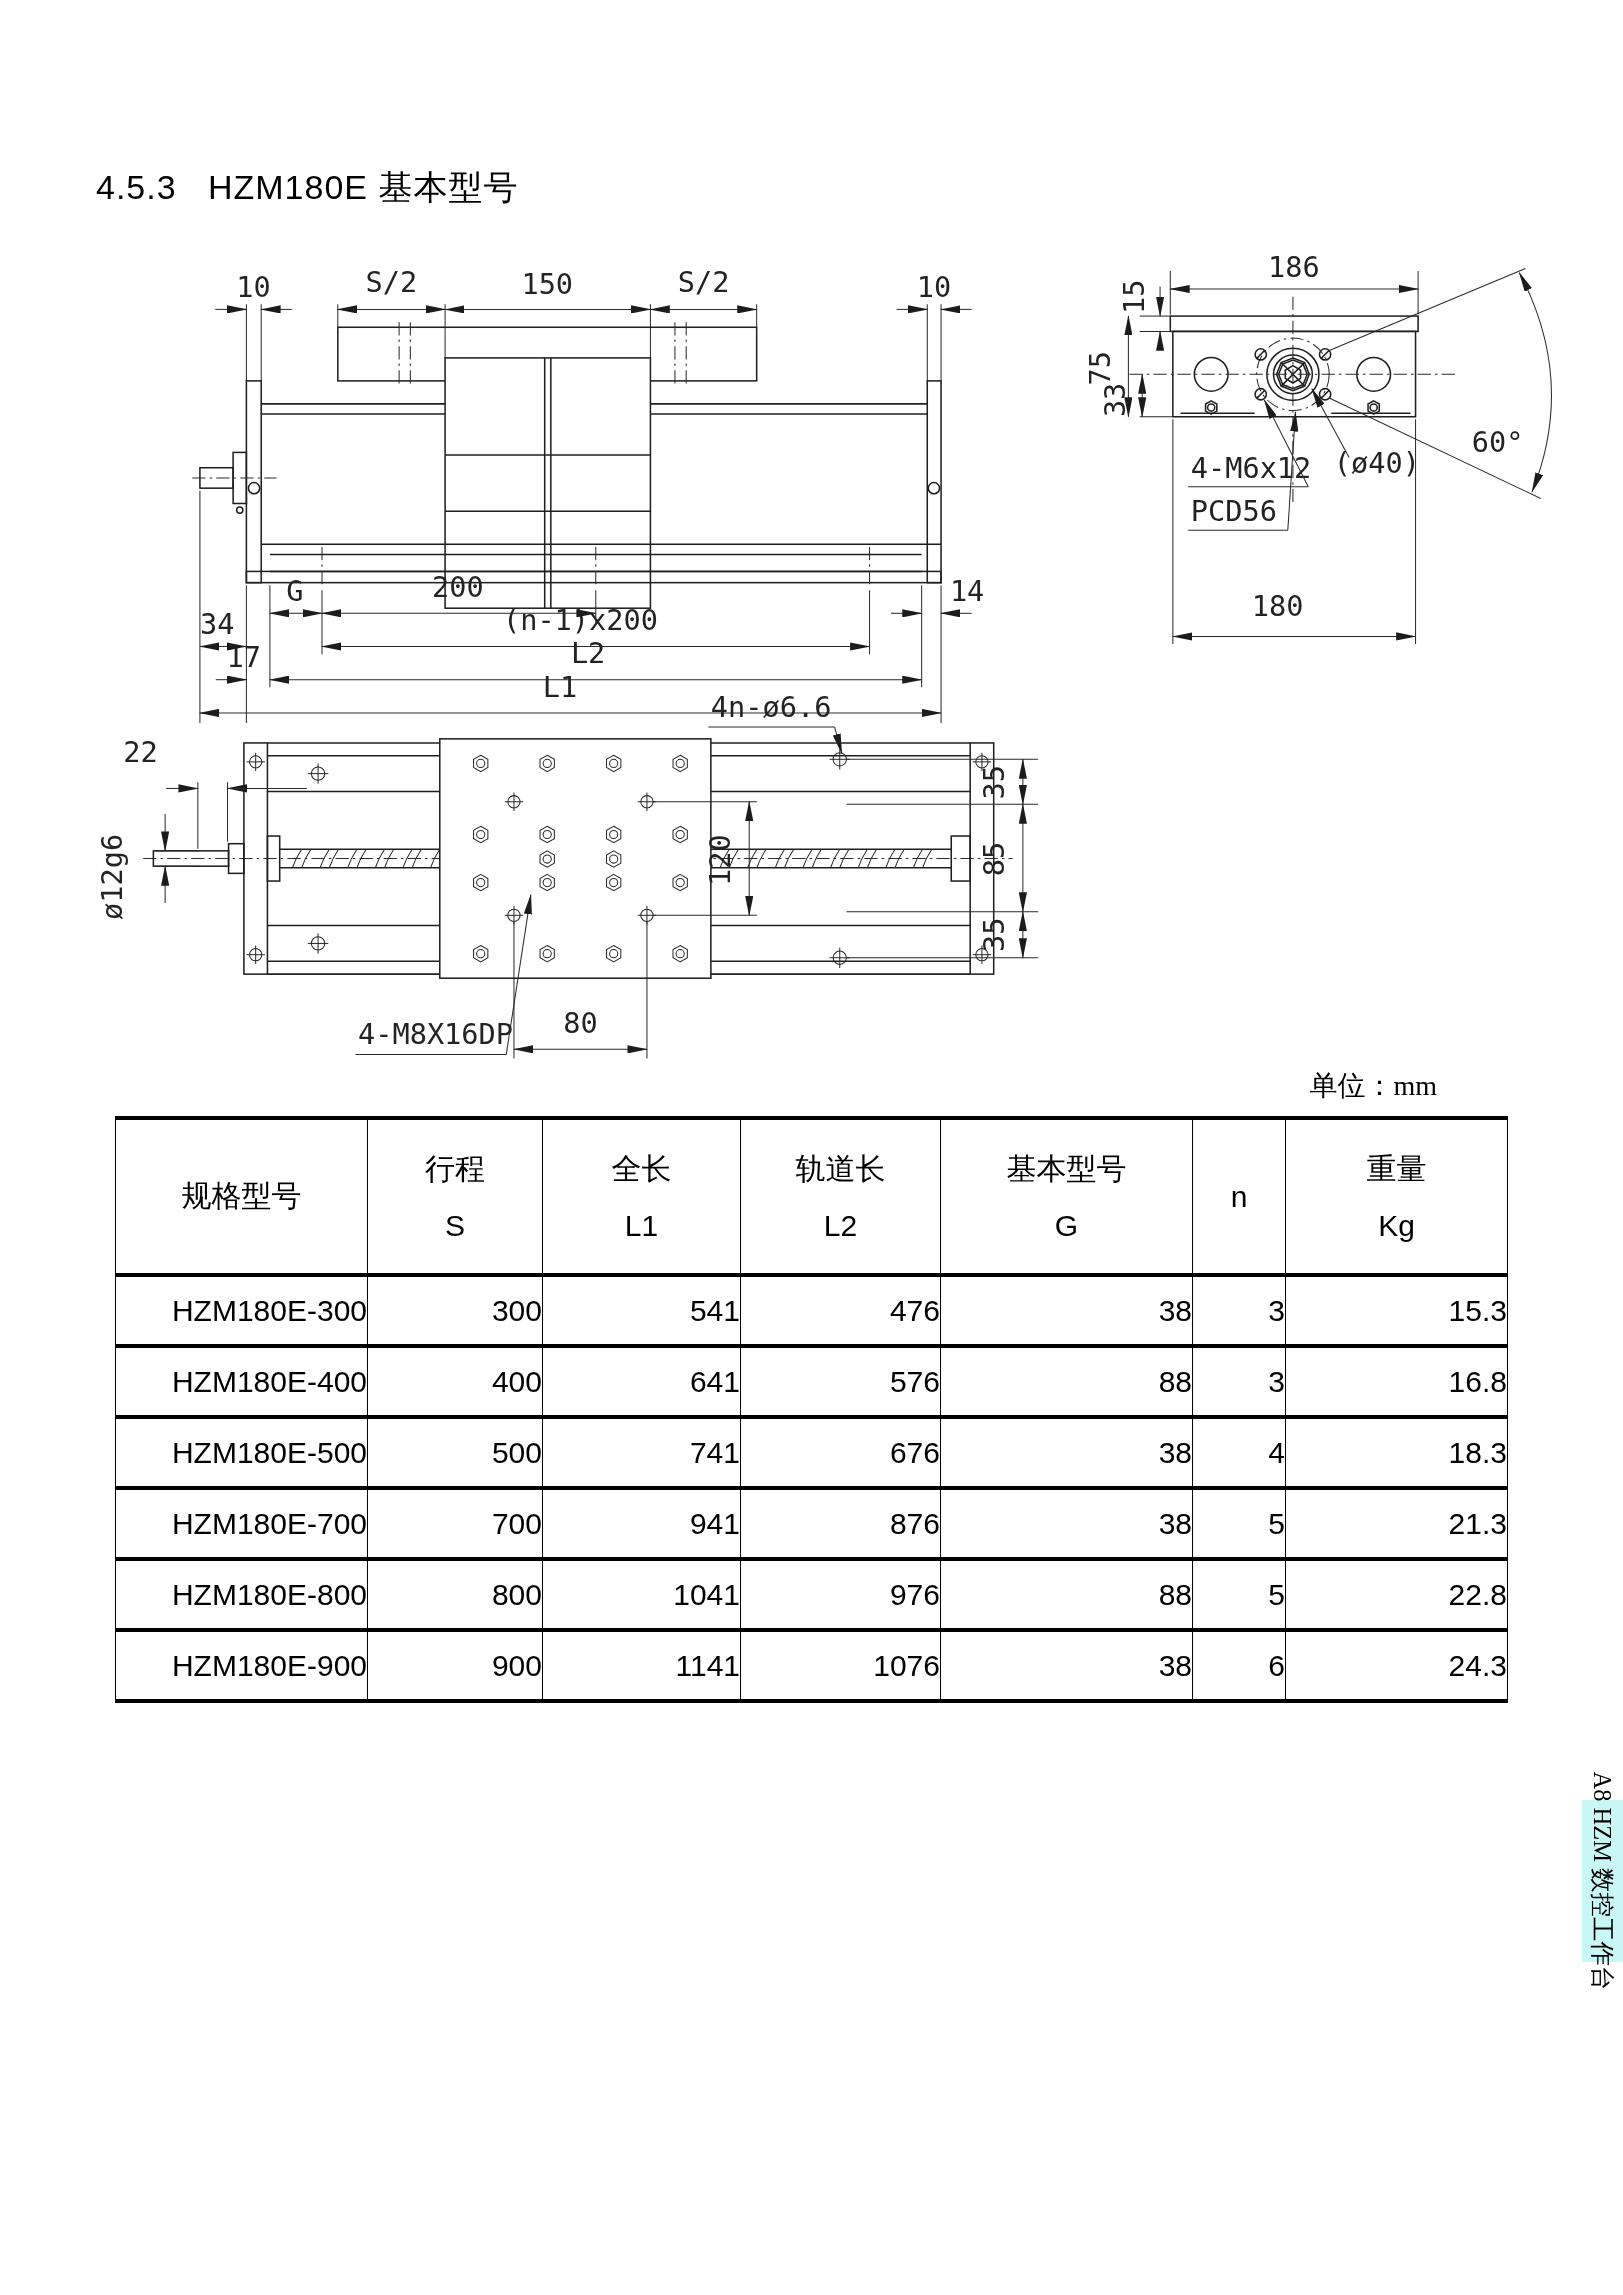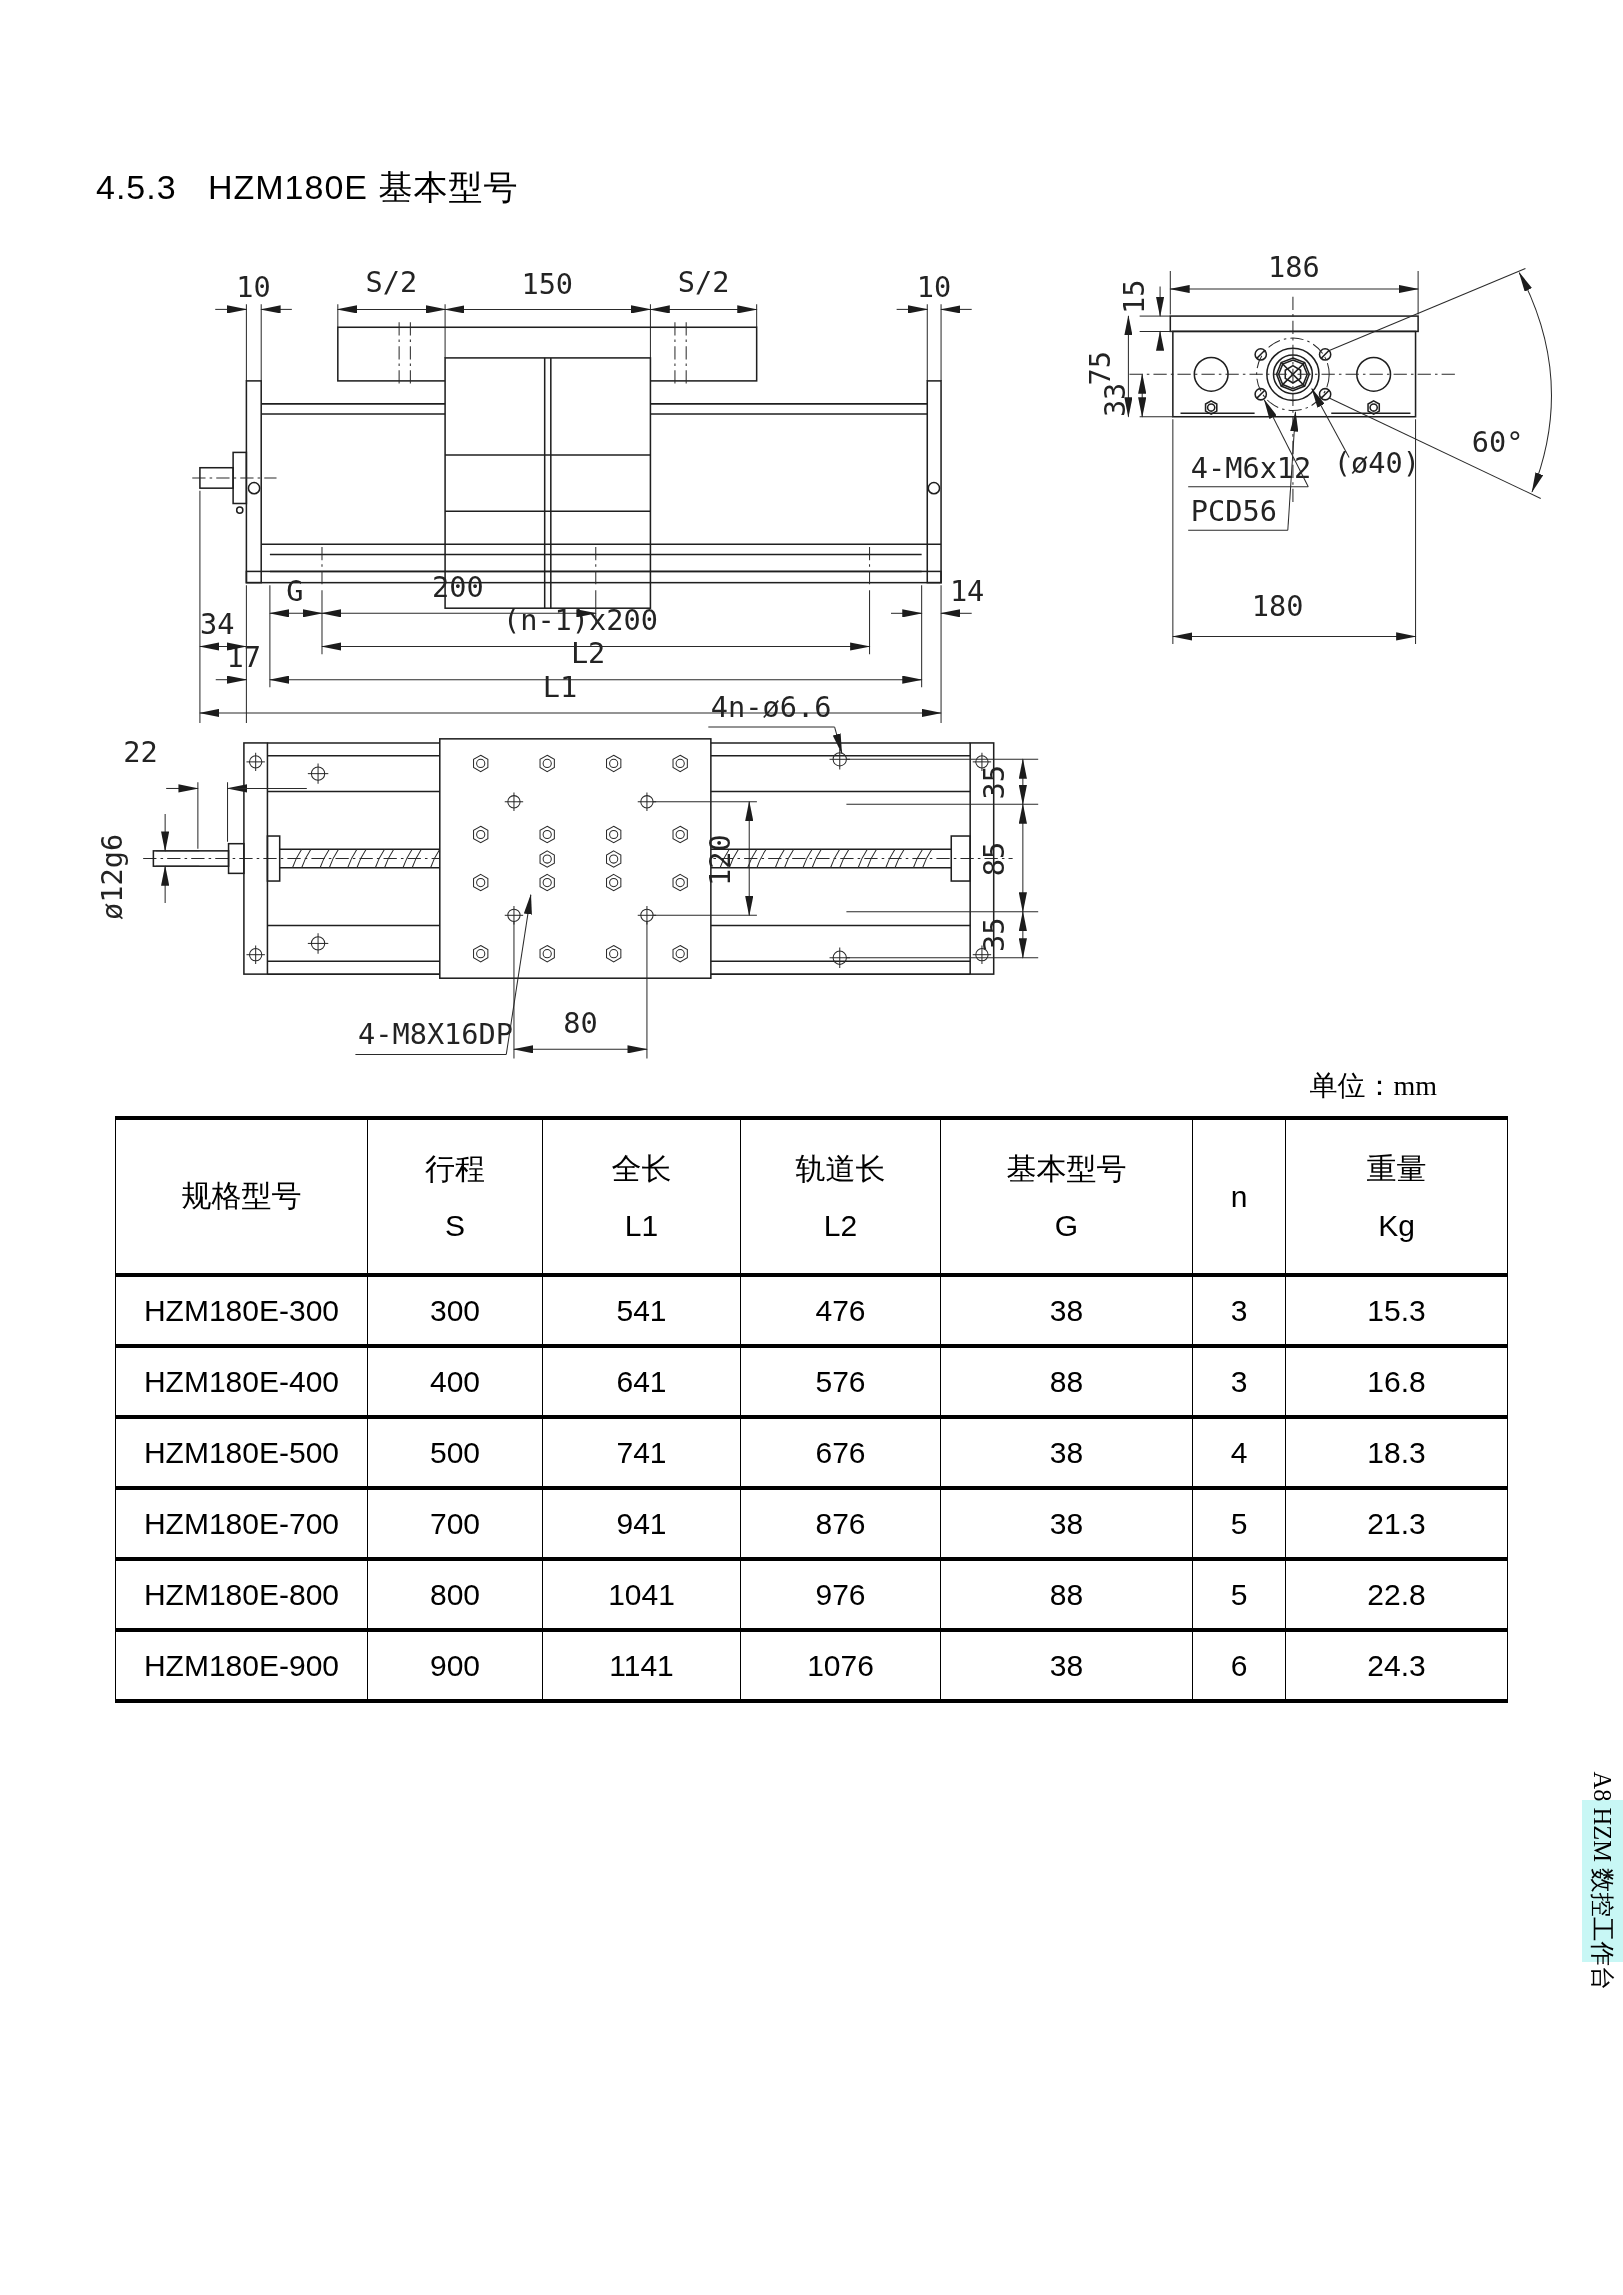--- a/index.html
+++ b/index.html
@@ -26,21 +26,21 @@
     position:absolute;left:115px;top:1116px;width:1393px;
     border-collapse:collapse;table-layout:fixed;background:#fff;
   }
   .spec-table td{
     border-left:1.5px solid #000;border-right:1.5px solid #000;
     border-top:4.6px solid #000;border-bottom:4.6px solid #000;
     text-align:center;vertical-align:middle;font-size:30px;color:#000;
     font-family:"Liberation Sans",sans-serif;padding:0;
   }
   .spec-table tr.hdr td{height:153px;}
-  .spec-table tr.r td{height:67px;}
+  .spec-table tr.r td{height:67px;text-align:right;}
   .hdr-two{line-height:1.9;}
   .spec-table tr.note-row td{
     height:72px;text-align:left;padding-left:28px;
     font-family:"Liberation Serif",serif;font-size:29px;
   }
   .side-tab{
     position:absolute;left:1582px;top:1800px;width:42px;height:162px;
     background:#c8f7f5;
   }
   .side-tab-inner{

